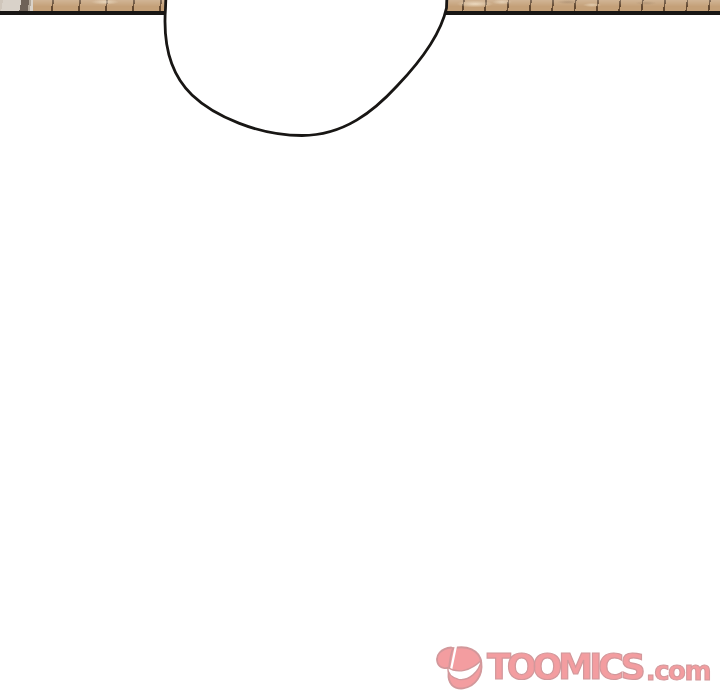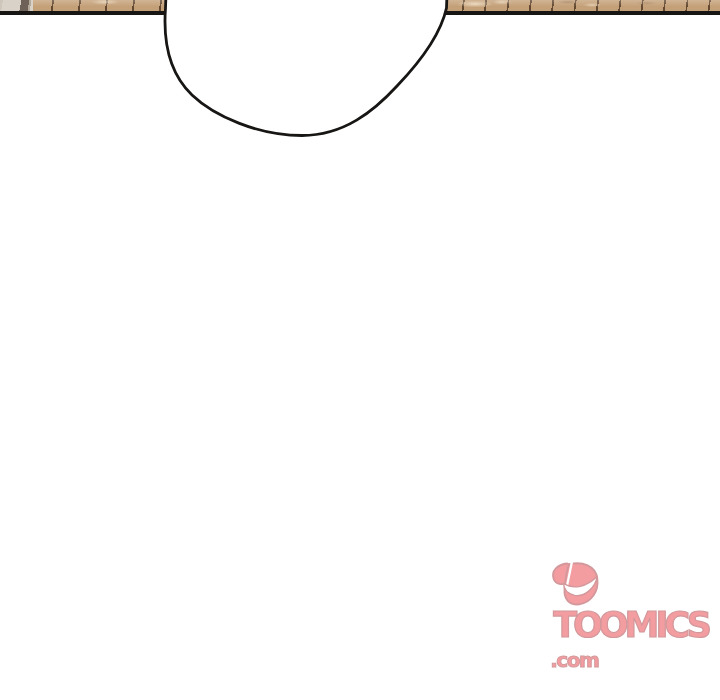--- a/index.html
+++ b/index.html
@@ -48,37 +48,37 @@
   }
 
   
   .head-svg { position: absolute; top: 0; left: 0; width: 720px; height: 150px; pointer-events: none; }
   .head-fill { fill: var(--page-bg, #ffffff); }
   .head-line { fill: none; stroke: var(--ink, #181614); stroke-width: 2.8; stroke-linecap: round; }
 
   
   .watermark {
     position: absolute; right: 8px; bottom: 8px;
-    display: flex; align-items: flex-start; opacity: .92; flex-direction: column;
+    display: flex; align-items: flex-end; opacity: .92;
   }
   .logo-icon { width: 50px; height: 49px; flex: 0 0 auto; }
   .logo-fill  { fill: var(--logo-pink, #f29599); stroke: var(--logo-outline, #cf9093); stroke-width: 2; stroke-linejoin: round; }
   .logo-smile { fill: #ffffff; stroke: var(--logo-outline, #cf9093); stroke-width: 1.5; stroke-linejoin: round; }
   .logo-gap   { fill: none; stroke: #ffffff; stroke-width: 2.5; stroke-linecap: round; }
   .brand {
     font-weight: bold; font-size: 35px; line-height: 1; letter-spacing: -4px;
     color: var(--logo-pink, #f29599);
     -webkit-text-stroke: 1.2px var(--logo-outline, #cf9093);
     margin: 0 0 7px 3px; padding-right: 4px;
   }
   .domain {
-    font-weight: bold; font-size: 20px; line-height: 1; letter-spacing: -1.5px;
+    font-weight: bold; font-size: 26px; line-height: 1; letter-spacing: -1.5px;
     color: var(--logo-pink, #f29599);
     -webkit-text-stroke: 1px var(--logo-outline, #cf9093);
-    margin: 0 0 22px 0; padding-right: 2px;
+    margin: 0 0 8px 0; padding-right: 2px;
   }
 </style>
 </head>
 <body>
 
 <div class="stage">
 
   <div class="panel-strip">
     <div class="wood wood-left"></div>
     <div class="wood wood-right"></div>

